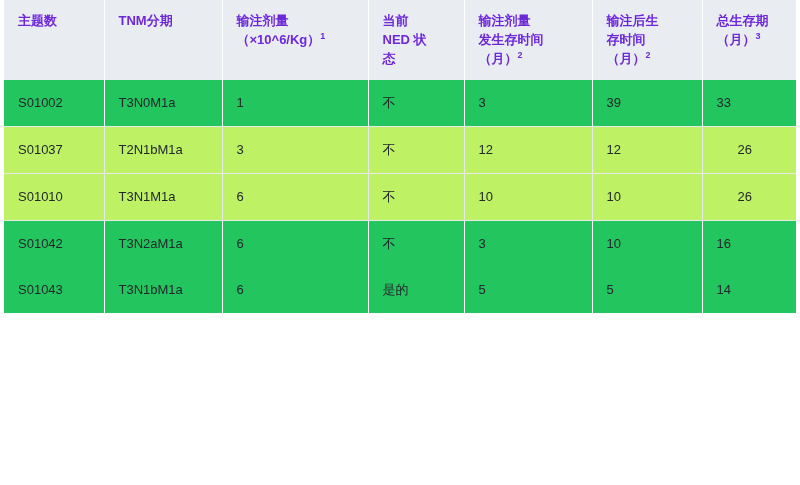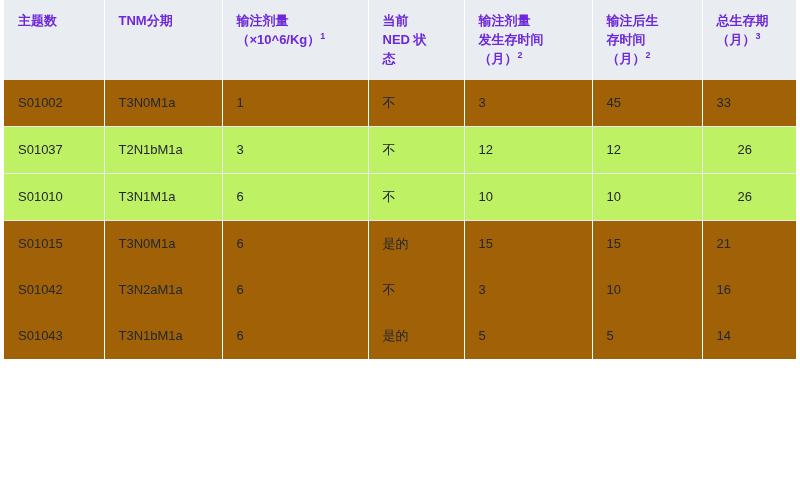--- a/index.html
+++ b/index.html
@@ -50,21 +50,21 @@
     font-size: 13px;
     line-height: 18px;
     padding: 14px 14px;
     vertical-align: top;
     border-right: 1px solid #ffffff;
     color: #23272e;
     height: 18px;
   }
   tbody td:last-child { border-right: none; }
 
-  tbody tr.odd td { background: #a16207; }
+  tbody tr.odd td { background: #22c55e; }
   tbody tr.even td { background: #bef264; }
   tbody tr.even td { border-right: 1px solid #e6e9ee; }
   tbody tr.even td:last-child { border-right: none; padding-left: 35px; }
 
   tbody tr.even {
     border-top: 1px solid #e6e9ee;
     border-bottom: 1px solid #e6e9ee;
   }
 
   sup {
@@ -121,49 +121,40 @@
         </th>
       </tr>
     </thead>
     <tbody>
       <tr class="odd">
         <td>S01002</td>
         <td>T3N0M1a</td>
         <td>1</td>
         <td>不</td>
         <td>3</td>
-        <td>45</td>
+        <td>39</td>
         <td>33</td>
       </tr>
       <tr class="even">
         <td>S01037</td>
         <td>T2N1bM1a</td>
         <td>3</td>
         <td>不</td>
         <td>12</td>
         <td>12</td>
         <td>26</td>
       </tr>
       <tr class="even">
         <td>S01010</td>
         <td>T3N1M1a</td>
         <td>6</td>
         <td>不</td>
         <td>10</td>
         <td>10</td>
         <td>26</td>
-      </tr>
-      <tr class="odd">
-        <td>S01015</td>
-        <td>T3N0M1a</td>
-        <td>6</td>
-        <td>是的</td>
-        <td>15</td>
-        <td>15</td>
-        <td>21</td>
       </tr>
       <tr class="odd">
         <td>S01042</td>
         <td>T3N2aM1a</td>
         <td>6</td>
         <td>不</td>
         <td>3</td>
         <td>10</td>
         <td>16</td>
       </tr>

